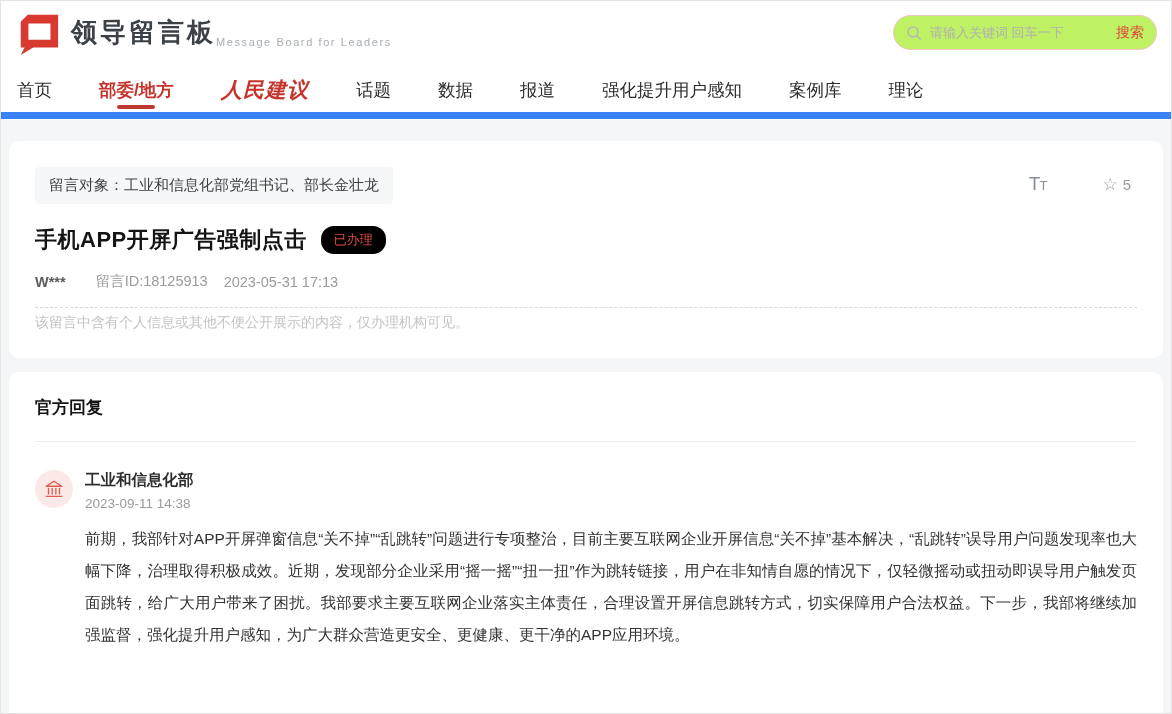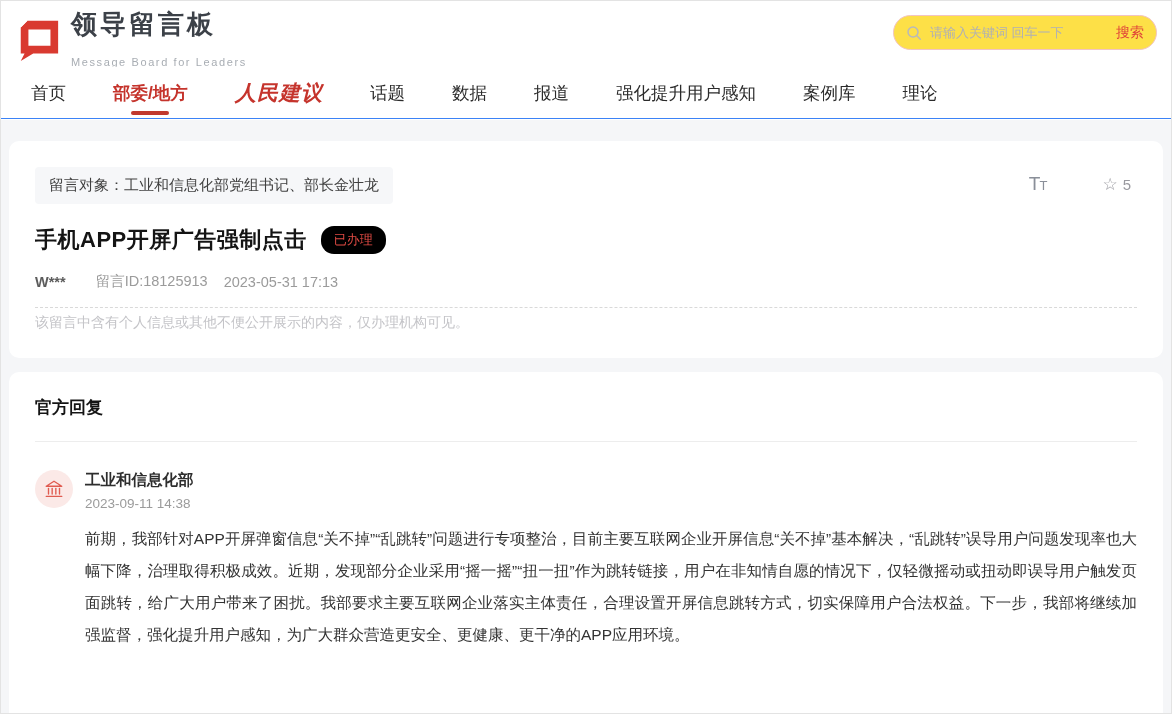--- a/index.html
+++ b/index.html
@@ -6,40 +6,40 @@
   html,body { width:1172px; height:714px; }
   body {
     font-family:"Liberation Sans","DejaVu Sans",sans-serif;
     background:#ffffff; color:#333; position:relative; overflow:hidden;
     border:1px solid #e3e3e3;
   }
   
   .header { position:absolute; top:0; left:0; right:0; height:66px; background:#fff; }
   .logo { position:absolute; left:14px; top:9px; display:flex; align-items:center; cursor:pointer; }
   .logo-mark { width:46px; height:46px; margin-right:10px; }
-  .logo-text { display:flex; flex-direction:column; }
+  .logo-text { display:flex; flex-direction:row; }
   .logo-title { font-size:26px; font-weight:bold; color:#3c4148; letter-spacing:3px; line-height:28px; }
   .logo-sub { font-size:11px; color:#a8adb3; letter-spacing:1.6px; margin-top:18px; }
   .search-box {
     position:absolute; right:14px; top:14px; width:264px; height:35px;
-    border:1px solid #f2c4c2; border-radius:18px; background:#fde047;
+    border:1px solid #f2c4c2; border-radius:18px; background:#bef264;
     display:flex; align-items:center; padding:0 12px;
   }
   .search-box svg { flex:0 0 auto; }
   .search-input {
     border:none; outline:none; flex:1; font-size:13px; color:#333;
     margin-left:8px; font-family:inherit; background:transparent; min-width:0;
   }
   .search-input::placeholder { color:#b0b0b4; }
   .search-btn { font-size:14px; color:#e04339; cursor:pointer; flex:0 0 auto;text-align:right; }
   
   .nav {
     position:absolute; top:66px; left:0; right:0; height:52px; background:#fff;
-    border-bottom:1px solid #3b82f6; display:flex; align-items:center;
-    padding-left:30px;
+    border-bottom:7px solid #3b82f6; display:flex; align-items:center;
+    padding-left:16px;
   }
   .nav-item {
     position:relative; height:100%; display:flex; align-items:center;
     font-size:17.5px; color:#2b2b2b; cursor:pointer; margin-right:47px; white-space:nowrap;
   }
   .nav-item.active { color:#c5342c; font-weight:bold; }
   .nav-item.active::after {
     content:""; position:absolute; left:50%; transform:translateX(-50%);
     bottom:3px; width:38px; height:4px; background:#c0392f; border-radius:2px;
   }

